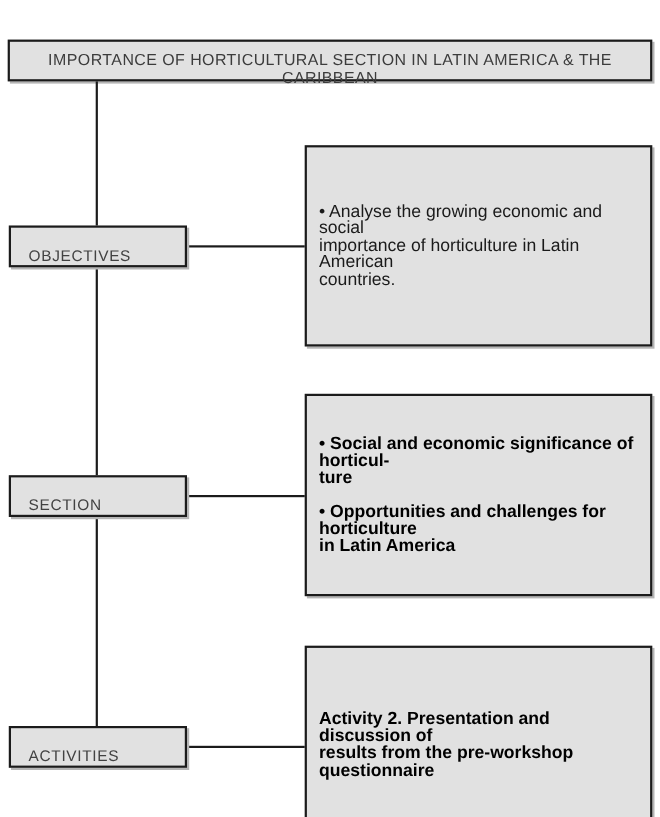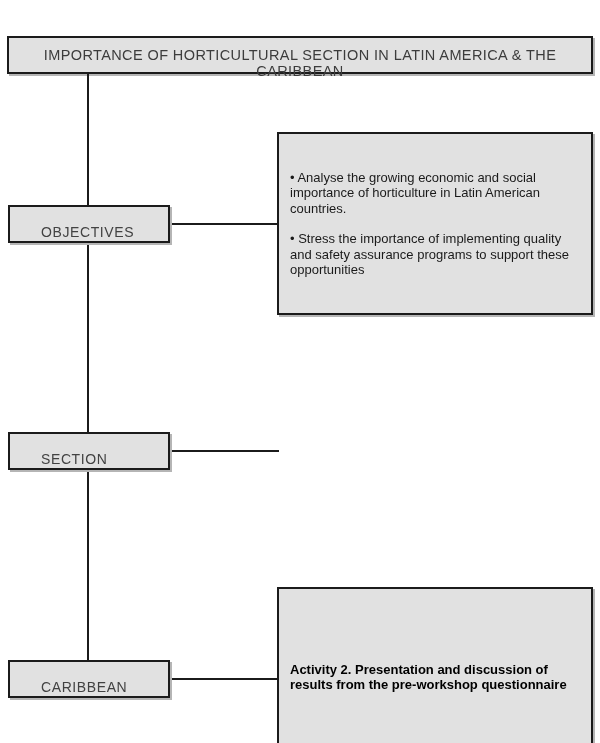--- a/index.html
+++ b/index.html
@@ -42,40 +42,40 @@
     left: 169px; width: 110px; height: 2px;
     background: var(--border-col);
     z-index: 0;
   }
   .hline.s0 { top: 193px; }
   .hline.s1 { top: 420px; }
   .hline.s2 { top: 648px; }
   .label-box {
     left: 8px; width: 162px; height: 38px;
     display: flex; align-items: center;
-    padding-left: 31px;
+    padding-left: 16px;
     font-size: 14px; letter-spacing: 0.6px; color: var(--label-col);
     z-index: 2;
   }
   .label-box.s0 { top: 175px; }
   .label-box.s1 { top: 402px; }
   .label-box.s2 { top: 630px; }
   .content-box {
     left: 277px; width: 316px;
     display: flex; flex-direction: column; justify-content: center;
     padding: 6px 8px 6px 11px;
     z-index: 1;
   }
   .content-box.s0 { top: 102px; height: 183px; }
   .content-box.s1 { top: 328px; height: 184px; }
   .content-box.s2 { top: 557px; height: 180px; }
   .content-box p {
     margin: 7.5px 0;
     white-space: pre-line;
-    font-size: 13px;
+    font-size: 16px;
     line-height: 15.5px;
     color: var(--body-col);
   }
   .content-box.bold p {
     font-weight: bold;
     color: #000000;
   }
 </style>
 </head>
 <body>
@@ -92,30 +92,33 @@
   <div class="hline s1"></div>
   <div class="hline s2"></div>
 
   <div class="box label-box s0">
     <span>OBJECTIVES</span>
   </div>
   <div class="box content-box s0">
     <p>• Analyse the growing economic and social
 importance of horticulture in Latin American
 countries.</p>
-    <p>• Stress the importance of implementing quality
-and safety assurance programs to support these
-opportunities</p>
   </div>
 
   <div class="box label-box s1">
     <span>SECTION</span>
   </div>
+  <div class="box content-box bold s1">
+    <p>• Social and economic significance of horticul-
+ture</p>
+    <p>• Opportunities and challenges for horticulture
+in Latin America</p>
+  </div>
 
   <div class="box label-box s2">
-    <span>CARIBBEAN</span>
+    <span>ACTIVITIES</span>
   </div>
   <div class="box content-box bold s2">
     <p>Activity 2. Presentation and discussion of
 results from the pre-workshop questionnaire</p>
   </div>
 
 </div>
 
 </body></html>

